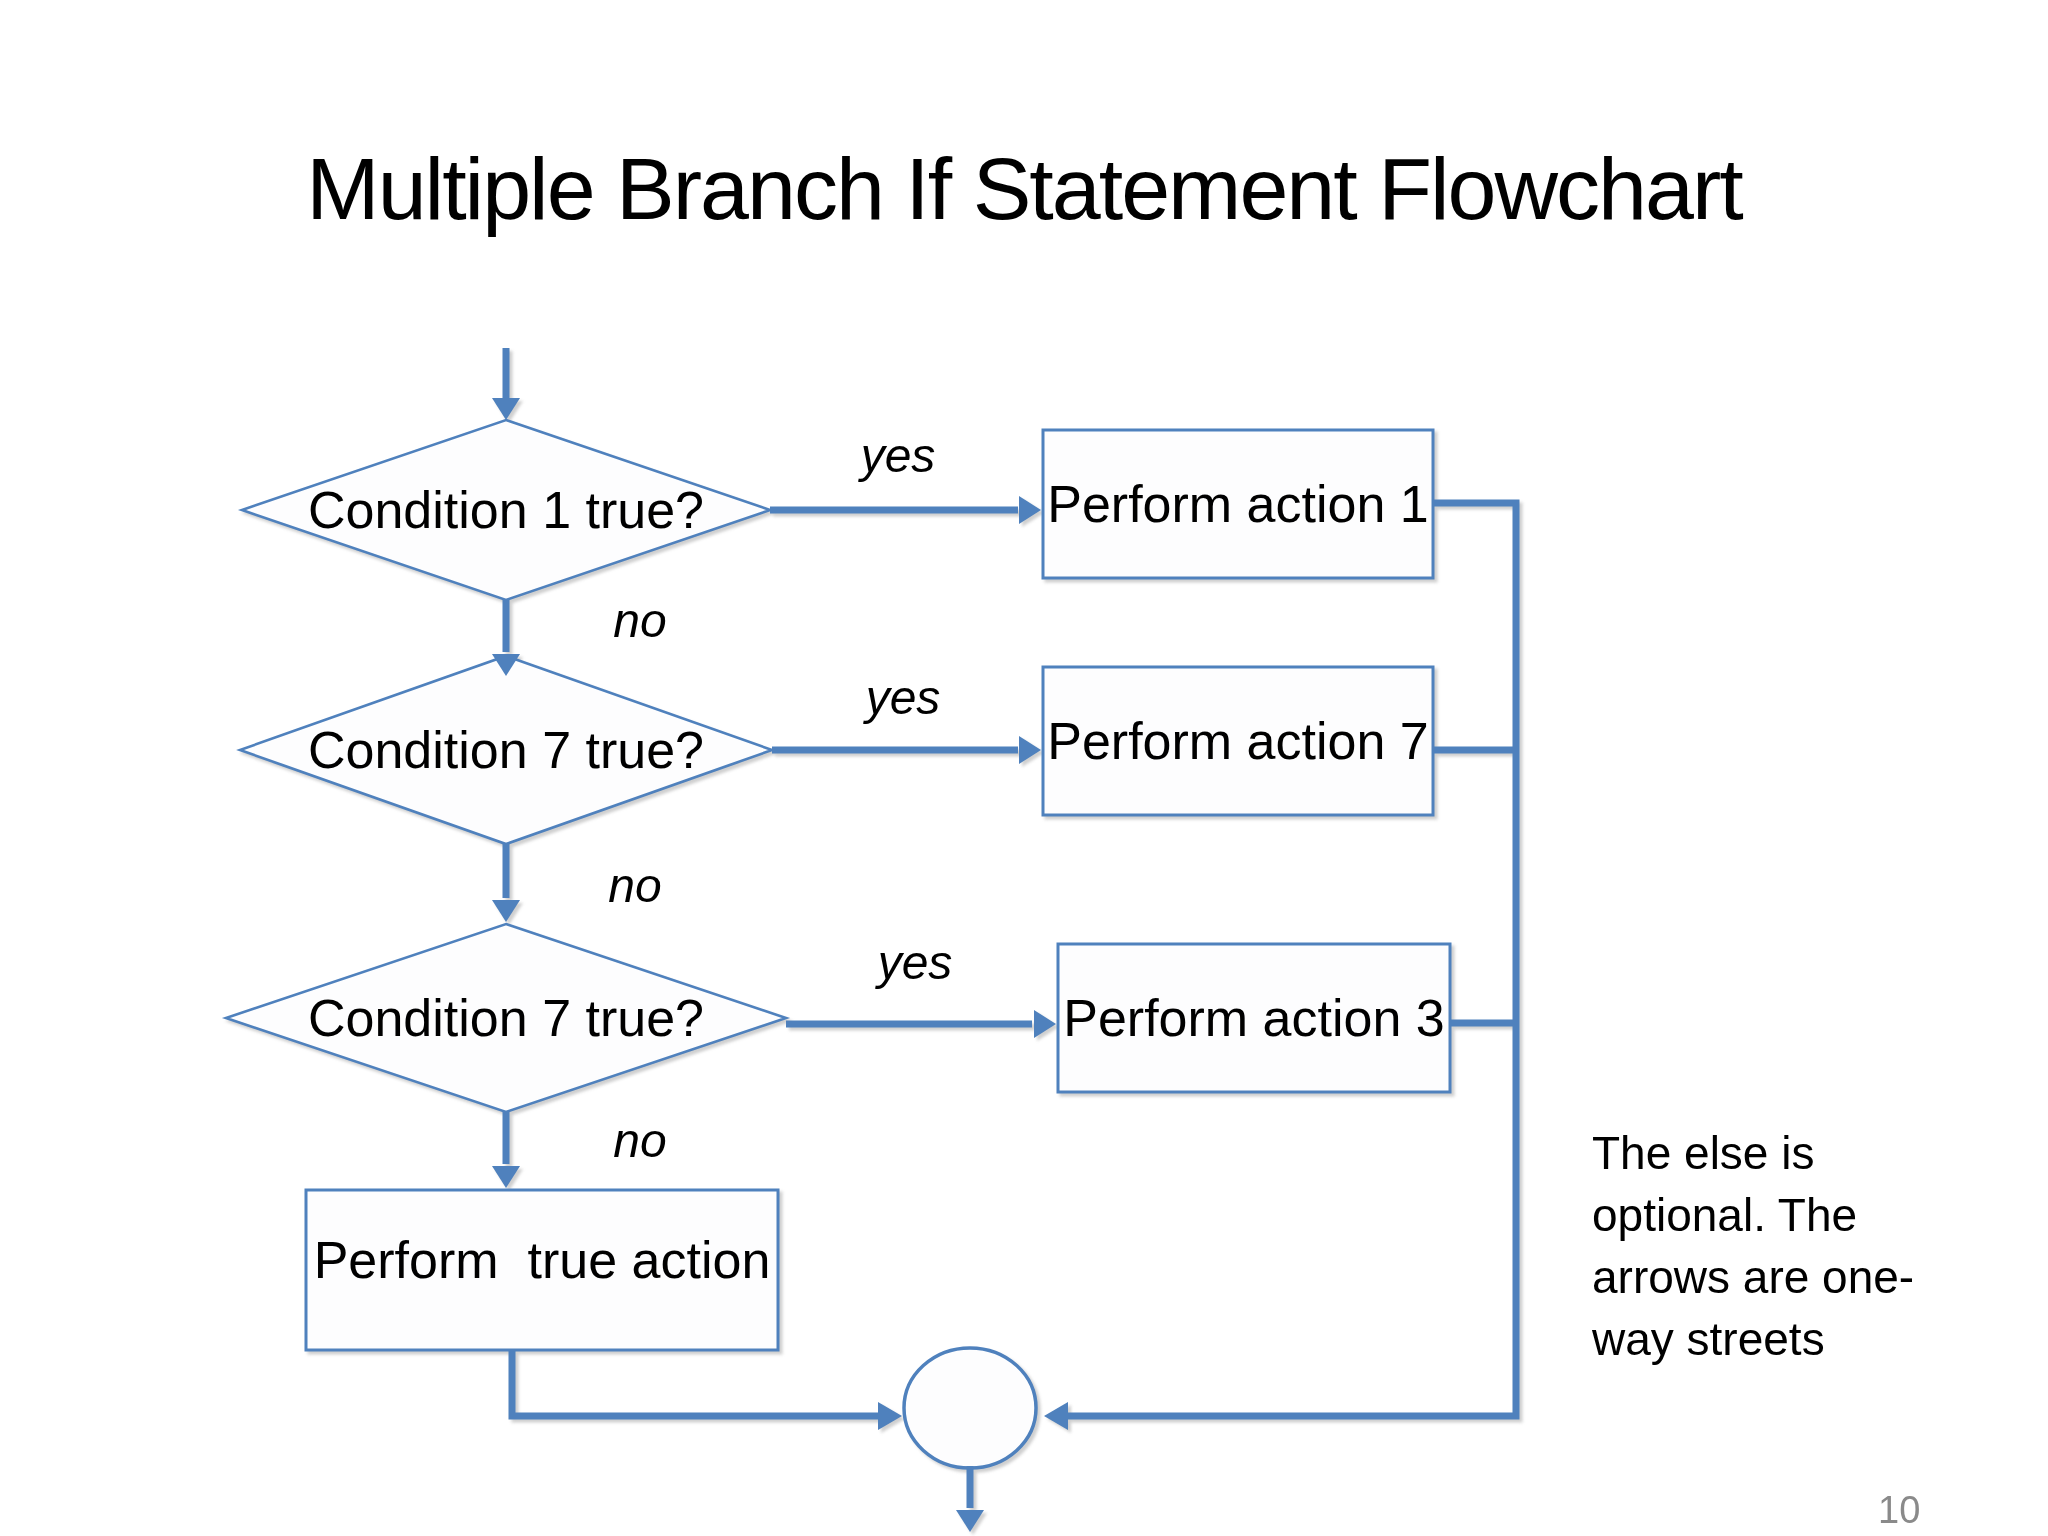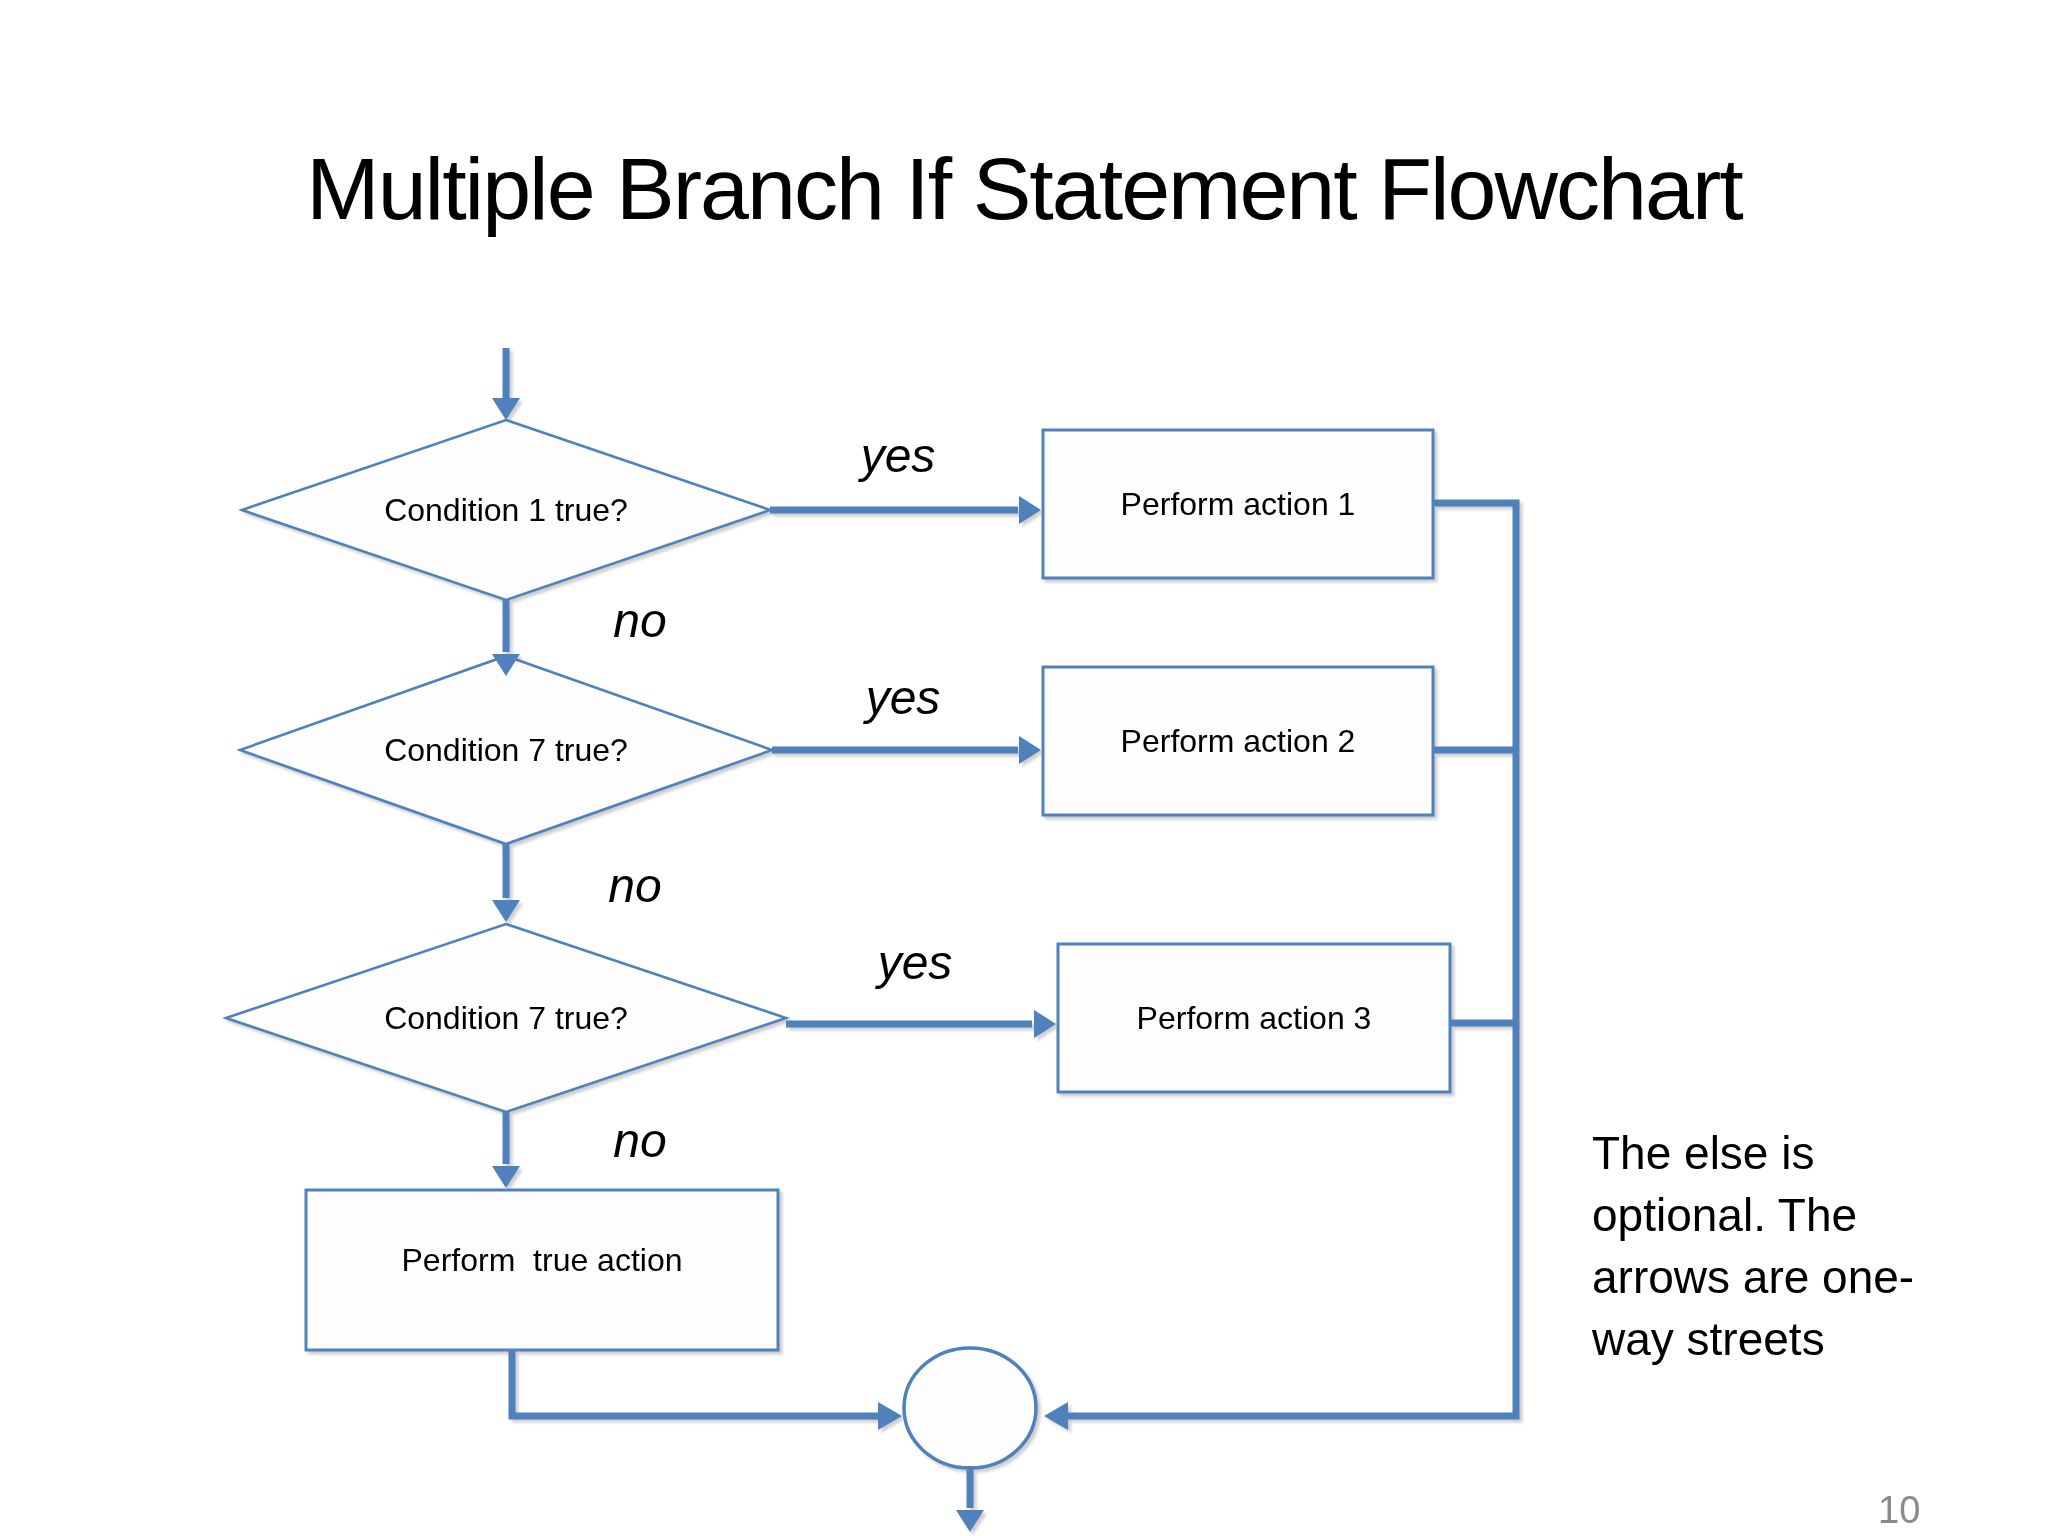--- a/index.html
+++ b/index.html
@@ -27,21 +27,21 @@
   .ln{stroke:var(--shape-line);stroke-width:7;fill:none;}
   .stub{stroke:var(--shape-line);stroke-width:7;fill:none;}
   .hd{fill:var(--shape-line);stroke:none;}
   .diamond{fill:#fdfdfe;stroke:var(--shape-line);stroke-width:2.6;}
   .box{fill:#fdfdfe;stroke:var(--shape-line);stroke-width:3;}
   .circ{fill:#fdfdfe;stroke:var(--shape-line);stroke-width:3.5;}
   .sh{filter:drop-shadow(3px 3px 1.5px rgba(130,130,130,0.38));}
   .lbl{
     position:absolute;
     transform:translate(-50%,-50%);
-    font-size:32px;color:var(--text);
+    font-size:52px;color:var(--text);
     white-space:pre;text-align:center;
   }
   .branch{font-size:48px;font-style:italic;}
   .note{
     position:absolute;left:1592px;top:1122px;width:470px;
     font-size:46px;line-height:62px;color:var(--text);
     white-space:pre-line;
   }
   .pagenum{
     position:absolute;left:1878px;top:1444px;
@@ -118,21 +118,21 @@
         <polygon class="hd" points="970,1532 956,1510 984,1510"></polygon>
       </g>
     </g>
   </svg>
 
   <div class="lbl" style="left:506px;top:510px">Condition 1 true?</div>
   <div class="lbl" style="left:506px;top:750px">Condition 7 true?</div>
   <div class="lbl" style="left:506px;top:1018px">Condition 7 true?</div>
 
   <div class="lbl" style="left:1238px;top:504px">Perform action 1</div>
-  <div class="lbl" style="left:1238px;top:741px">Perform action 2</div>
+  <div class="lbl" style="left:1238px;top:741px">Perform action 7</div>
   <div class="lbl" style="left:1254px;top:1018px">Perform action 3</div>
 
   <div class="lbl" style="left:542px;top:1260px">Perform  true action</div>
 
   <div class="lbl branch" style="left:898px;top:455px">yes</div>
   <div class="lbl branch" style="left:903px;top:697px">yes</div>
   <div class="lbl branch" style="left:915px;top:962px">yes</div>
 
   <div class="lbl branch" style="left:640px;top:620px">no</div>
   <div class="lbl branch" style="left:635px;top:885px">no</div>

